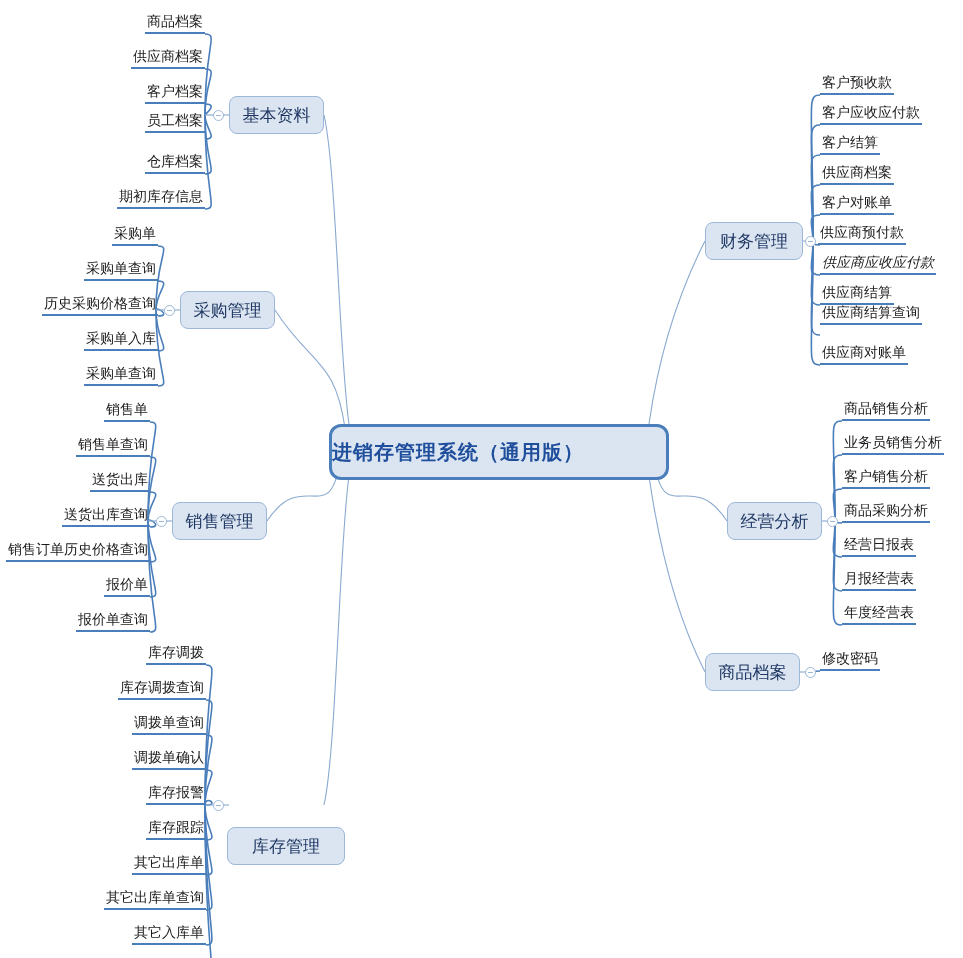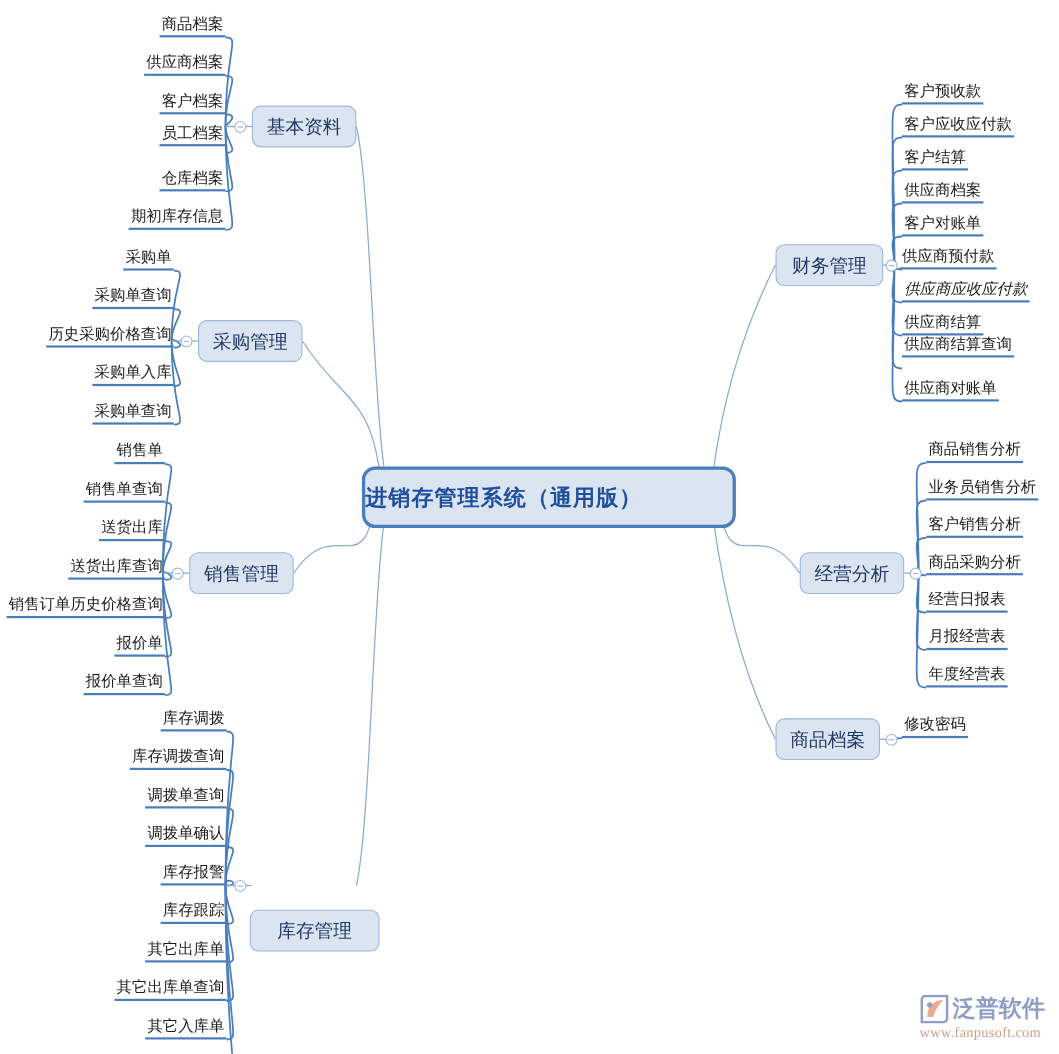--- a/index.html
+++ b/index.html
@@ -238,27 +238,14 @@
       <div class="leaf right" style="left: 842px; top: 535px;">经营日报表</div>
       <div class="leaf right" style="left: 842px; top: 569px;">月报经营表</div>
       <div class="leaf right" style="left: 842px; top: 603px;">年度经营表</div>
       <div class="branch-node" style="left: 705px; top: 653px; width: 95px; height: 38px;">
         <span>商品档案</span>
       </div>
       <div class="collapse-dot" style="left: 805px; top: 666.5px;"></div>
       <div class="leaf right" style="left: 820px; top: 649px;">修改密码</div>
     </div>
 
-  <div class="logo">
-    <div class="logo-row">
-      <span class="logo-mark">
-        <svg width="27" height="27" viewBox="0 0 27 27">
-          <path d="M2 4.5 A3 3 0 0 1 5 1.5 L25 1.5 L25 22 A3.2 3.2 0 0 1 21.8 25.2 L2 25.2 Z" fill="none" stroke="#8e9ec4" stroke-width="2.2"></path>
-          <path d="M7 20.5 C7 10.5 13 5.5 21.5 5.2 C18 9 14.5 13 12.5 20.5 Z" fill="#eea98f"></path>
-          <circle cx="9.2" cy="9.6" r="2.4" fill="#8e9ec4"></circle>
-        </svg>
-      </span>
-      <span class="logo-text">泛普软件</span>
-    </div>
-    <div class="logo-url">www.fanpusoft.com</div>
-  </div>
 
 </div>
 
 </body></html>

